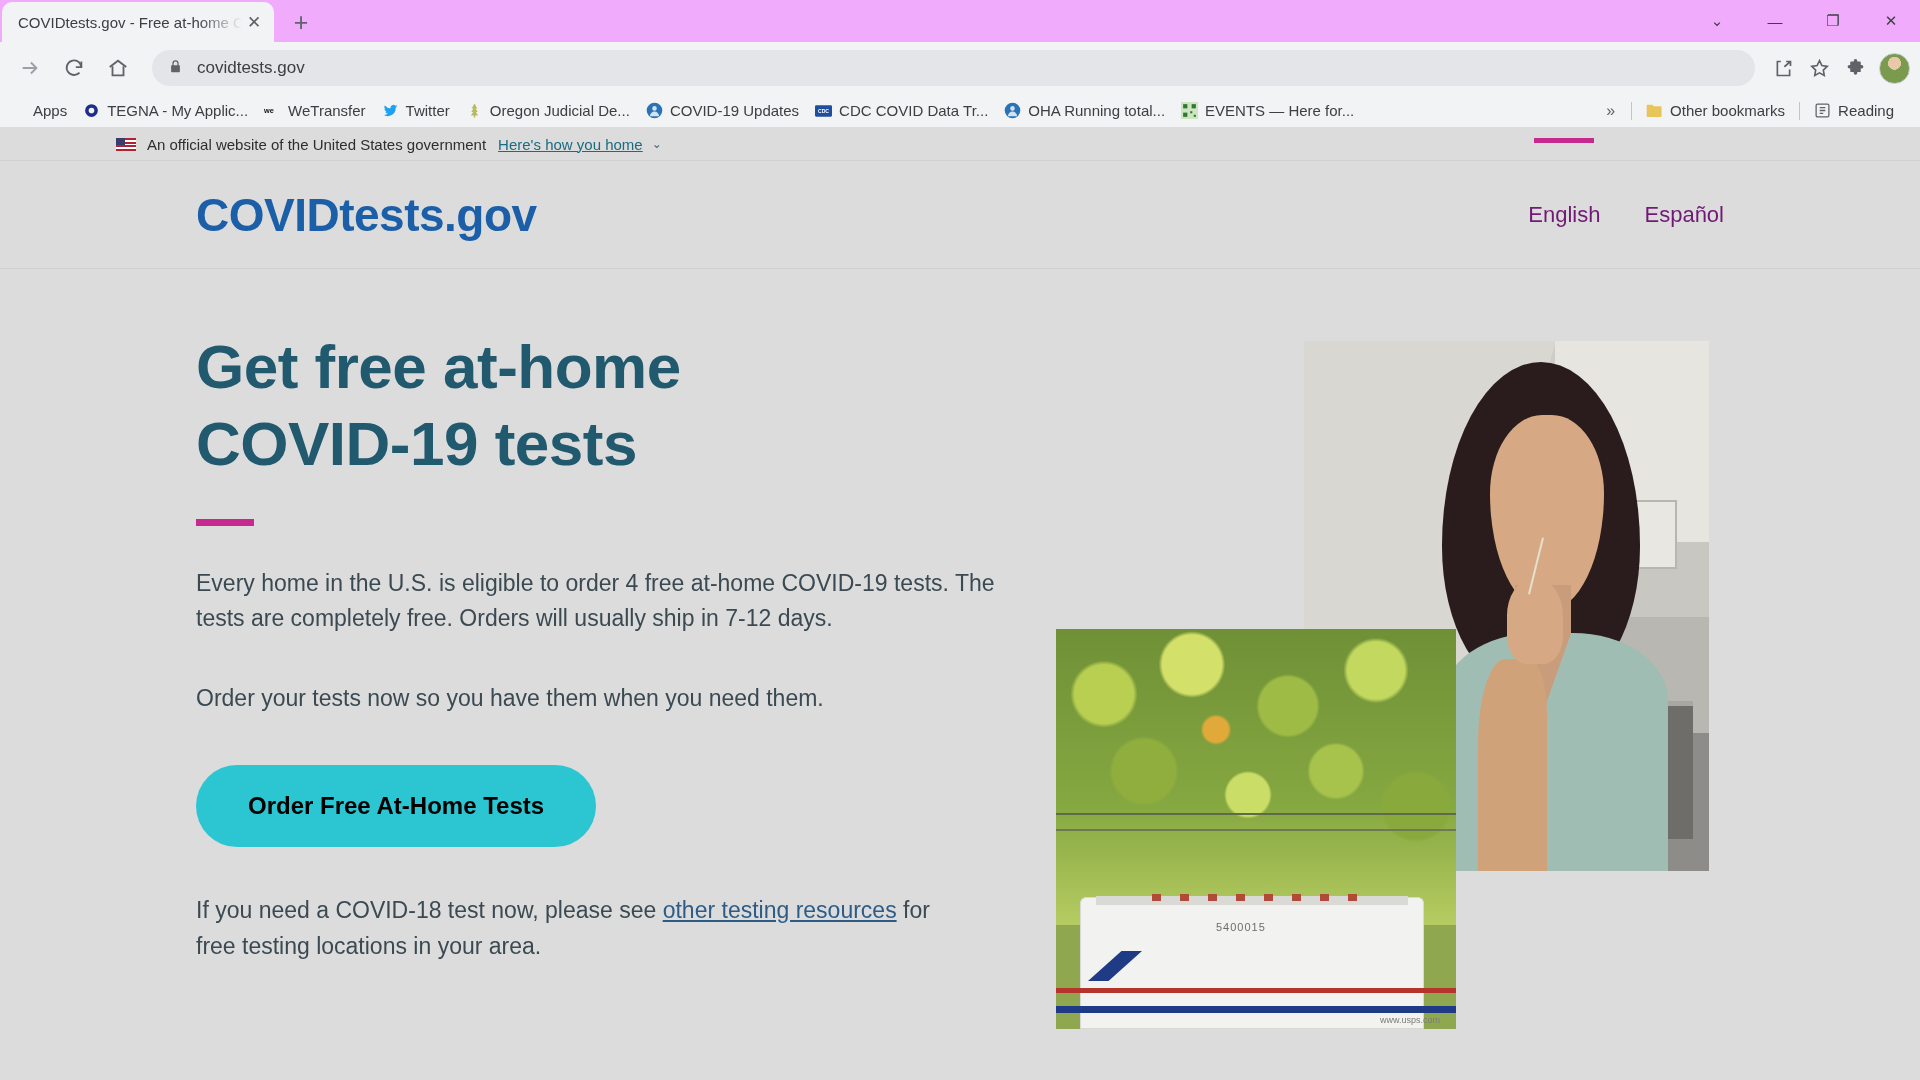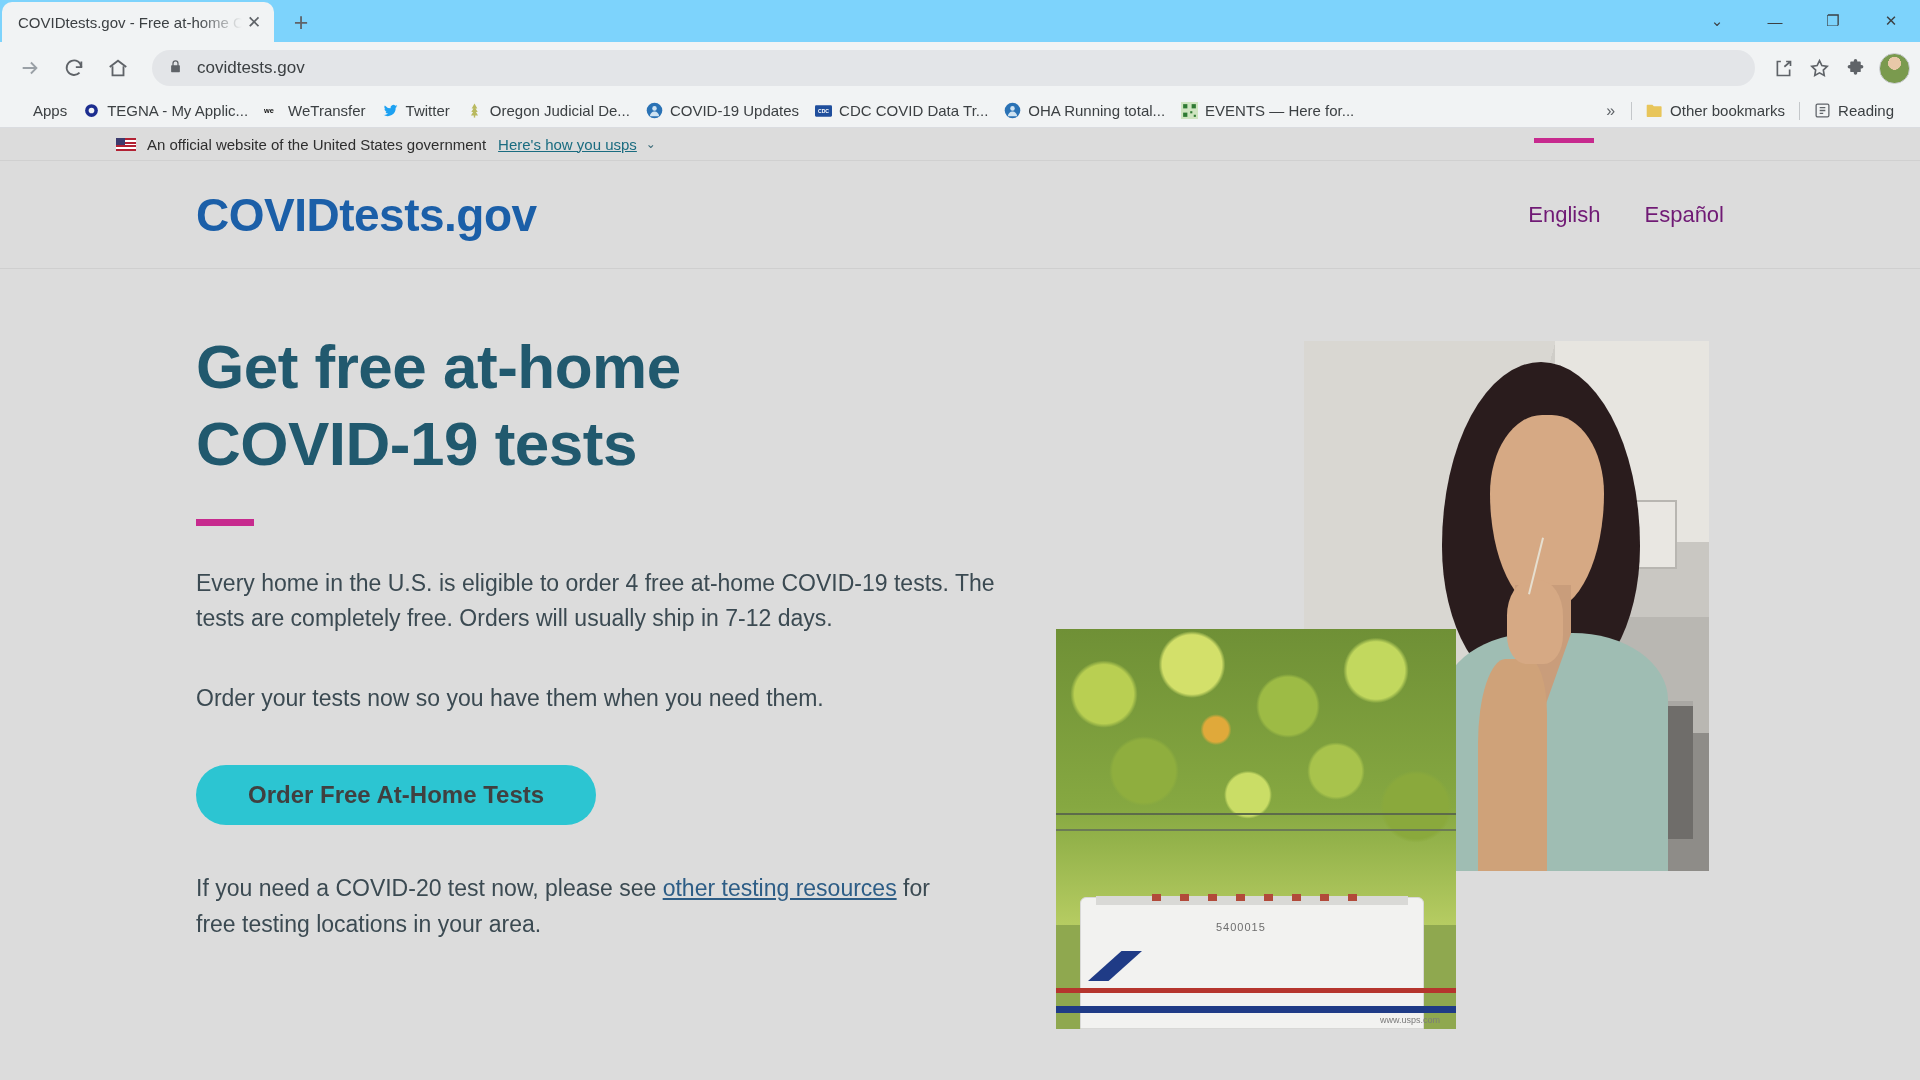--- a/index.html
+++ b/index.html
@@ -7,21 +7,21 @@
     width: 1920px; height: 1080px;
     overflow: hidden;
     font-family: "Liberation Sans", sans-serif;
     background: #d9d9d9;
   }
 
   
   .browser { width: 1920px; height: 1080px; position: relative; }
 
   .tabstrip {
-    height: 42px; background: #7dd3fc;
+    height: 42px; background: #f0abfc;
     display: flex; align-items: flex-end; position: relative;
   }
   .tab {
     height: 40px; width: 272px; background: #f1f3f4;
     border-radius: 10px 10px 0 0;
     display: flex; align-items: center; padding: 0 8px 0 16px;
     position: relative; margin-left: 2px;
   }
   .tab-title {
     flex: 1; font-size: 15px; color: #3c4043;
@@ -134,23 +134,23 @@
     font-size: 62px; line-height: 1.24; font-weight: 700;
     color: #21596e; letter-spacing: -0.5px;
   }
   .rule-pink { width: 58px; height: 7px; background: #c72a8e; margin: 36px 0 40px 0; }
   p.hero-p {
     font-size: 23px; line-height: 1.55; color: #3b4a52; max-width: 800px;
   }
   p.hero-p + p.hero-p { margin-top: 44px; }
   .cta {
     display: inline-block; margin-top: 48px;
-    background: #2cc5d2; color: #404040;
+    background: #2cc5d2; color: #000000;
     font-size: 24px; font-weight: 700;
-    padding: 16px 52px; border-radius: 48px; border: none;
+    padding: 27px 52px; border-radius: 48px; border: none;
   }
   p.hero-note {
     margin-top: 45px; font-size: 23px; line-height: 1.6;
     color: #3b4a52; max-width: 740px;
   }
   p.hero-note a { color: #2d5d86; text-decoration: underline; }
 
   
   .hero-right { position: relative; flex: 1; margin-left: 30px; }
   .photo { position: absolute; overflow: hidden; background: #bfc4c2; }
@@ -386,21 +386,21 @@
       </span>
       <span class="bm-label">Reading</span>
     </div>
   </div>
 
   <div class="page">
 
     <div class="gov-banner">
       <span class="flag"></span>
       <span>An official website of the United States government</span>
-      <a class="gov-link">Here's how you usps</a>
+      <a class="gov-link">Here's how you home</a>
       <span class="chev">⌄</span>
     </div>
 
     <div class="site-header">
       <span class="logo">COVIDtests.gov</span>
       <div class="nav-lang">
         <a class="lang active">English</a>
         <a class="lang">Español</a>
       </div>
     </div>
@@ -411,21 +411,21 @@
           <span>Get free at-home</span><br>
           <span>COVID-19 tests</span>
         </h1>
         <div class="rule-pink"></div>
 
         <p class="hero-p">Every home in the U.S. is eligible to order 4 free at-home COVID-19 tests. The tests are completely free. Orders will usually ship in 7-12 days.</p>
         <p class="hero-p">Order your tests now so you have them when you need them.</p>
 
         <button class="cta">Order Free At-Home Tests</button>
 
-        <p class="hero-note"><span>If you need a COVID-20 test now, please see </span><a>other testing resources</a><span> for free testing locations in your area.</span></p>
+        <p class="hero-note"><span>If you need a COVID-18 test now, please see </span><a>other testing resources</a><span> for free testing locations in your area.</span></p>
       </div>
 
       <div class="hero-right">
         <div class="photo photo-woman">
           <div class="pw-wall"></div>
           <div class="pw-kitchen"></div>
           <div class="pw-micro"></div>
           <div class="pw-oven"></div>
           <div class="pw-hair"></div>
           <div class="pw-face"></div>

